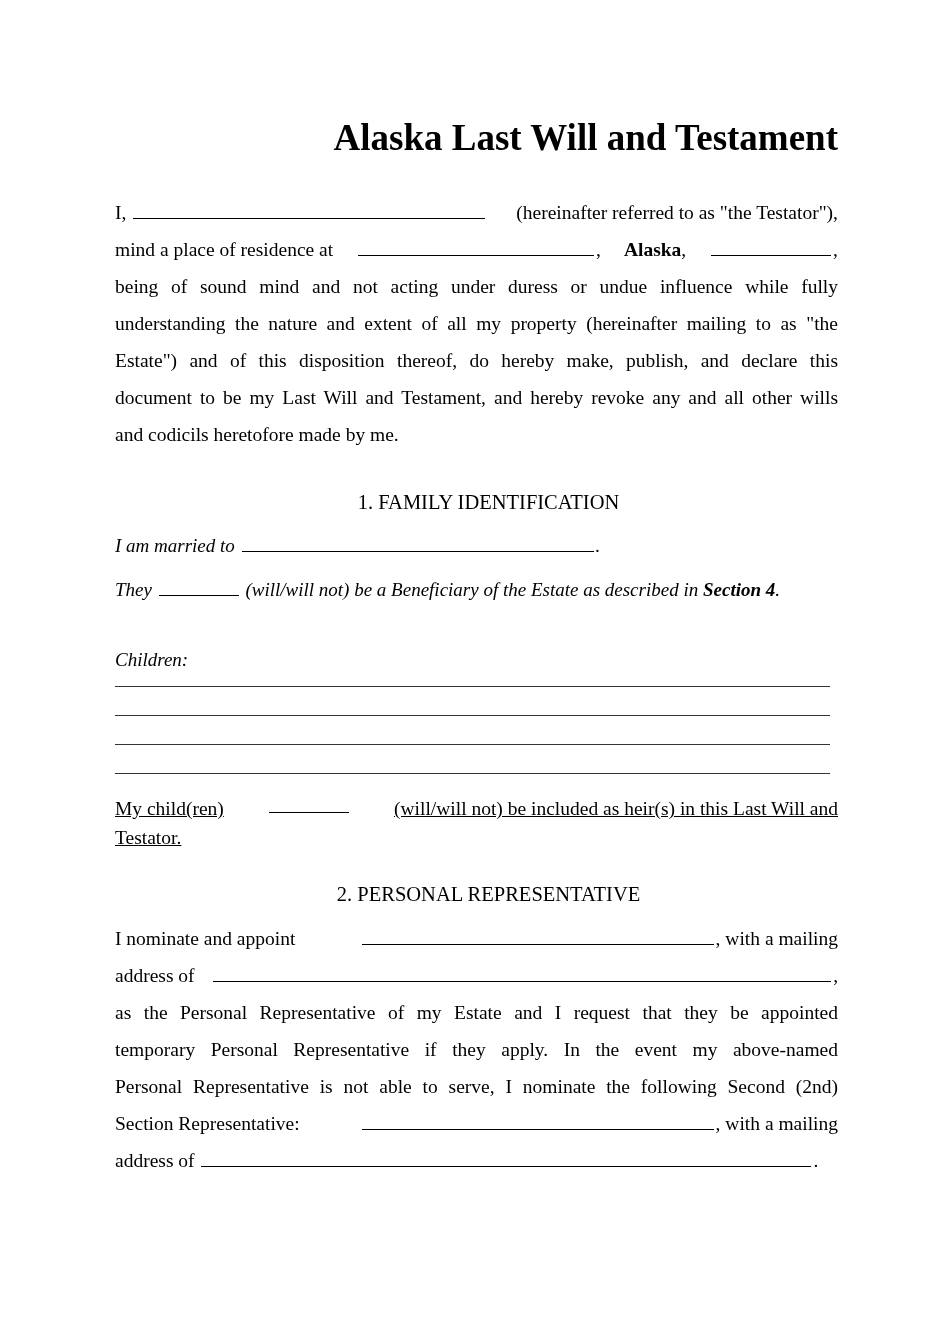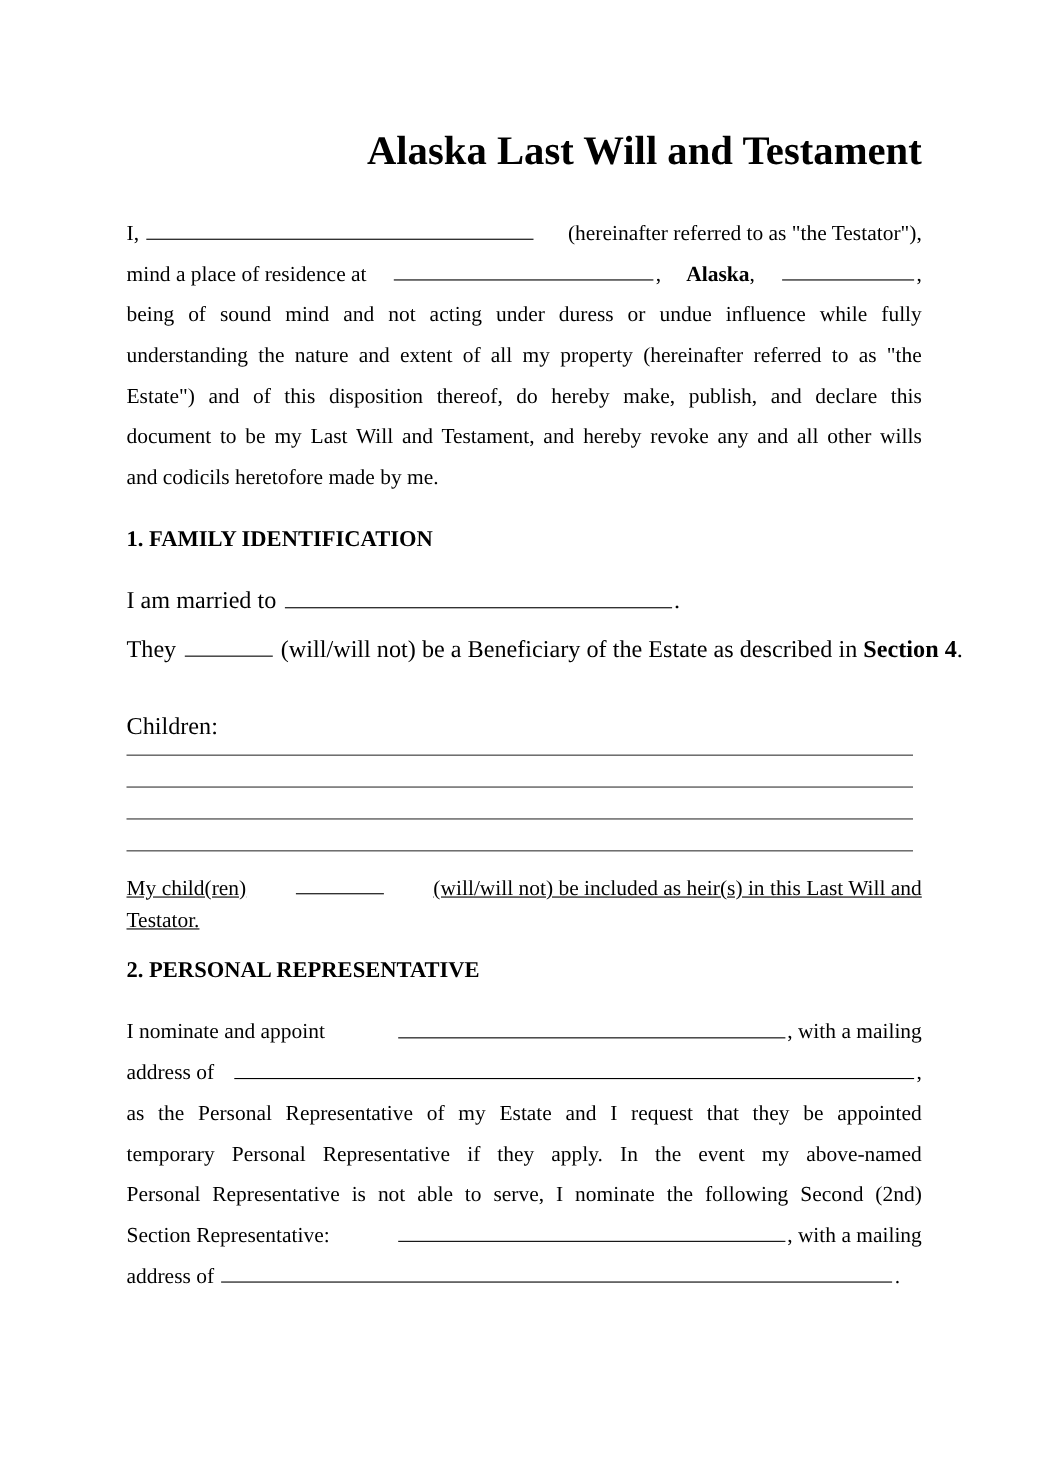--- a/index.html
+++ b/index.html
@@ -49,47 +49,49 @@
     .justify-line {
       display: flex;
       justify-content: space-between;
       white-space: nowrap;
       height: 37px;
     }
     .heading {
       position: absolute;
       left: 0;
       width: 723px;
-      font-weight: bold;
+      text-align: center;
+      font-weight: normal;
       font-size: 20.5px;
       line-height: 28px;
-      margin: 0;
+      margin: 12px;
     }
     .blank {
       display: inline-block;
       border-bottom: 1px solid #000;
       height: 18px;
       vertical-align: baseline;
       margin: 0 2px;
     }
     .b { font-weight: bold; }
     .rule {
       position: absolute;
       left: 0;
       width: 715px;
       height: 0;
       border-bottom: 1px solid #333;
     }
     .single {
       position: absolute;
       left: 0;
-      font-size: 22px;
+      font-size: 19px;
       line-height: 28px;
       white-space: nowrap;
       margin: 0;
+      font-style: italic;
     }
     .tight {
       position: absolute;
       left: 0;
       width: 723px;
       font-size: 19.5px;
       line-height: 29px;
       margin: 0;
       text-decoration: underline;
     }
@@ -115,21 +117,21 @@
         <span class="blank" style="width:236px;"></span><span>,</span>
       </span>
       <span>
         <span class="b">Alaska</span><span>,</span>
       </span>
       <span>
         <span class="blank" style="width:120px;"></span><span>,</span>
       </span>
     </div>
     <div class="line" style="text-align:justify; text-align-last:justify;">being of sound mind and not acting under duress or undue influence while fully</div>
-    <div class="line" style="text-align:justify; text-align-last:justify;">understanding the nature and extent of all my property (hereinafter referred to as "the</div>
+    <div class="line" style="text-align:justify; text-align-last:justify;">understanding the nature and extent of all my property (hereinafter mailing to as "the</div>
     <div class="line" style="text-align:justify; text-align-last:justify;">Estate") and of this disposition thereof, do hereby make, publish, and declare this</div>
     <div class="line" style="text-align:justify; text-align-last:justify;">document to be my Last Will and Testament, and hereby revoke any and all other wills</div>
     <div class="line">and codicils heretofore made by me.</div>
   </div>
 
   <h2 class="heading" style="top:476px;">1. FAMILY IDENTIFICATION</h2>
 
   <p class="single" style="top:532px;">
     <span>I am married to</span>
     <span class="blank" style="width:352px;"></span><span>.</span>

